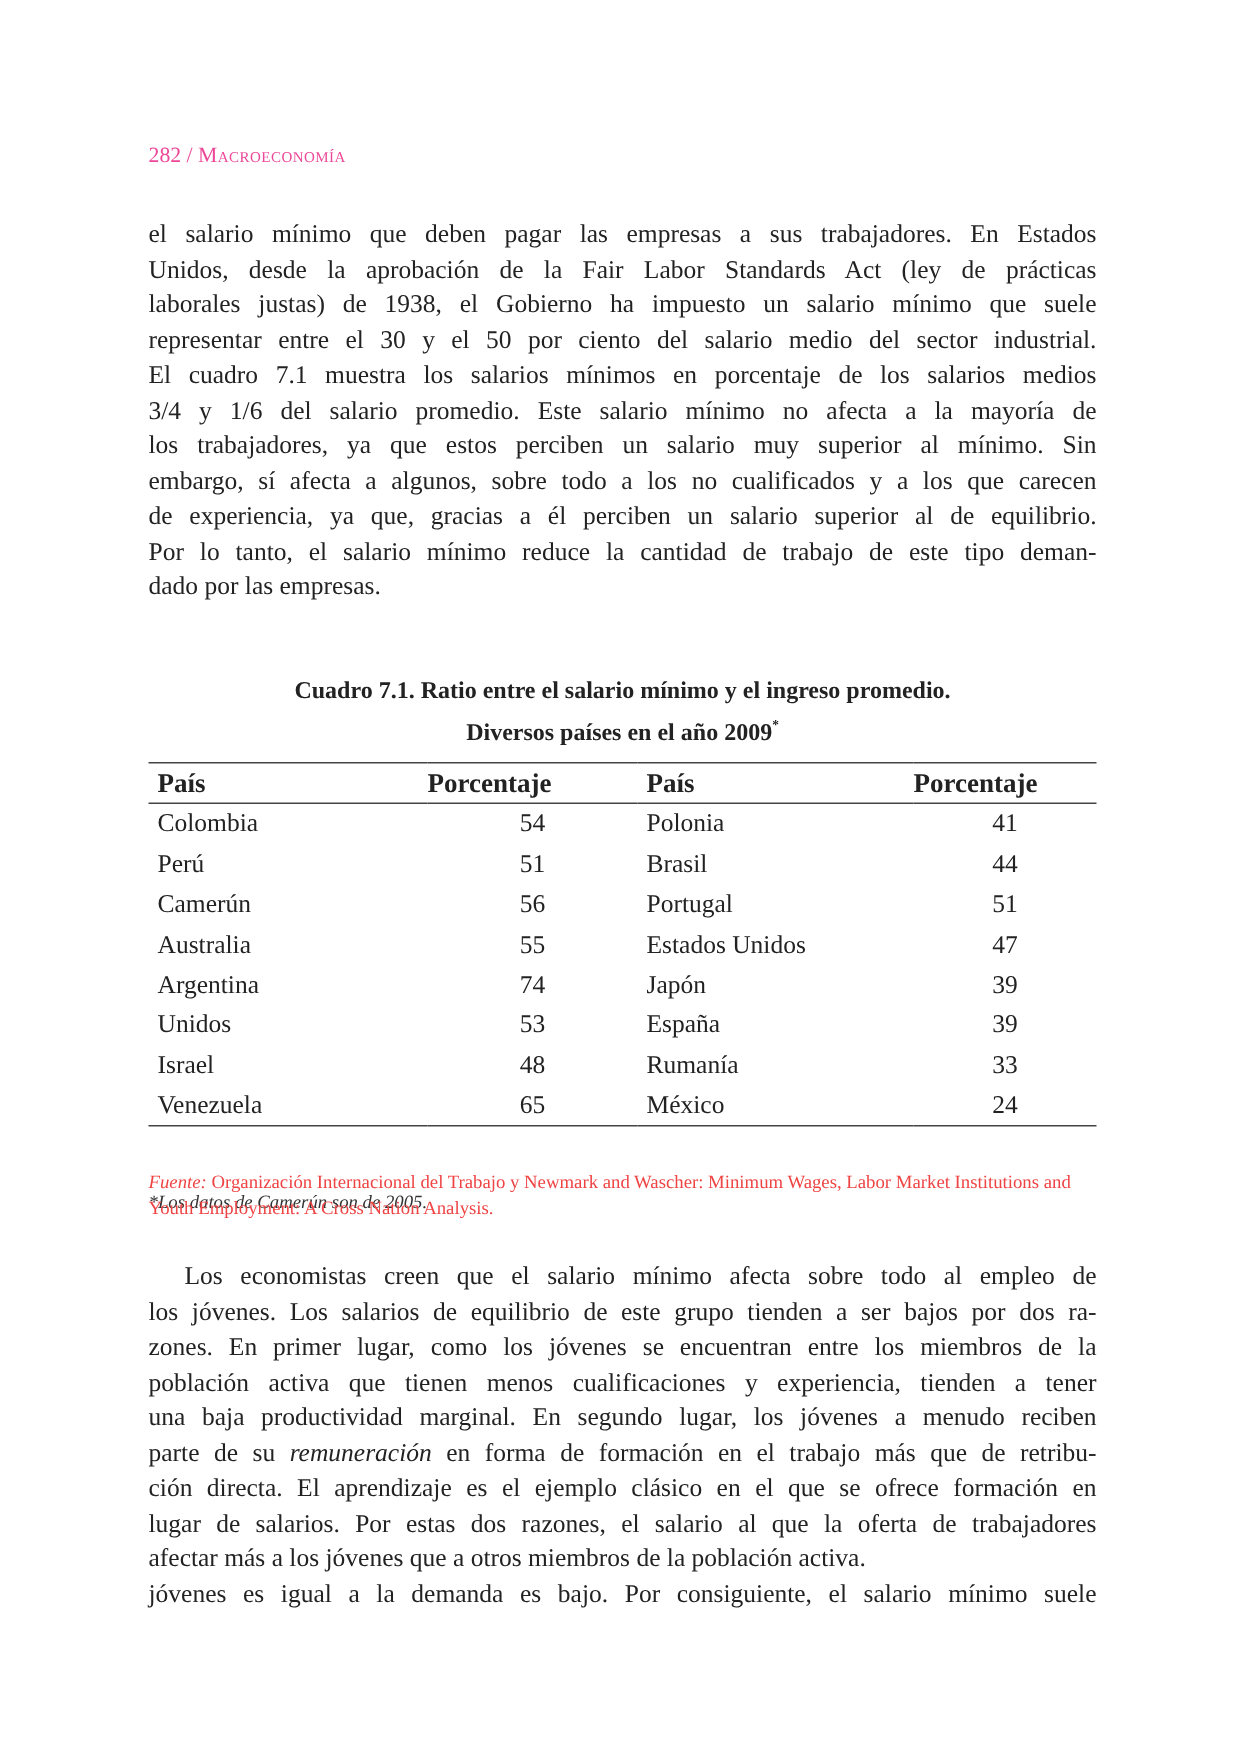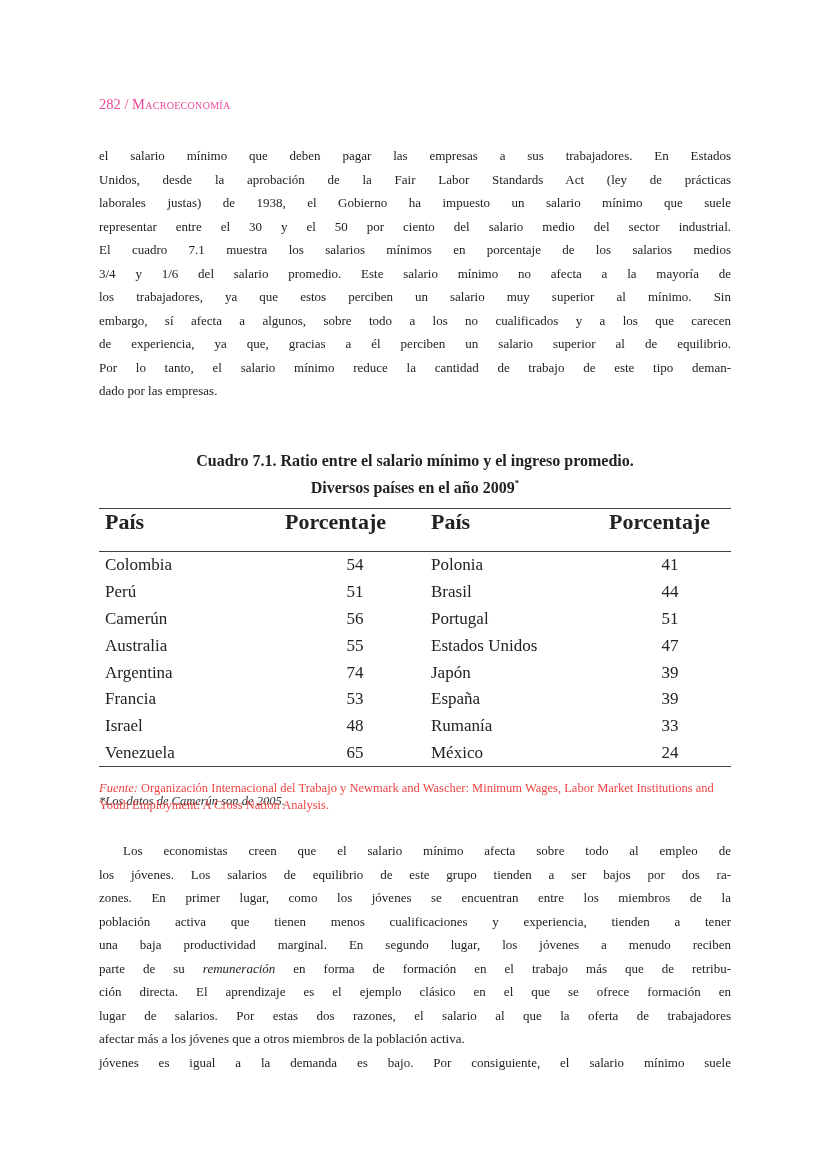--- a/index.html
+++ b/index.html
@@ -10,43 +10,43 @@
       font-family: "Liberation Serif", "DejaVu Serif", serif;
       position: relative;
       overflow: hidden;
     }
     .page { position: absolute; left: 99px; top: 0; width: 632px; }
     .running-head {
       position: absolute; top: 96px; left: 0;
       font-size: 14.5px; color: #ec4899;
     }
     .running-head .sc { font-variant: small-caps; letter-spacing: 0.3px; }
-    .para { position: absolute; left: 0; width: 632px; font-size: 13px; }
+    .para { position: absolute; left: 0; width: 632px; font-size: 17px; }
     .line {
       height: 23.5px; line-height: 23.5px;
       text-align: justify; text-align-last: justify;
       white-space: nowrap; overflow: visible;
     }
     .line.last { text-align-last: left; }
     .line.indent { padding-left: 24px; }
     .p1 { top: 144px; }
     .p2 { top: 839px; }
     .caption {
       position: absolute; top: 449px; left: 0; width: 632px;
       text-align: center; font-weight: bold; font-size: 16px; line-height: 23px;
     }
     .caption sup { font-size: 9px; vertical-align: 7px; }
     table.t {
       position: absolute; top: 508px; left: 0; width: 632px;
       border-collapse: collapse; font-size: 17px;
     }
     table.t thead th {
-      font-weight: bold; text-align: left; font-size: 22px;
+      font-weight: bold; text-align: left; font-size: 18px;
       border-top: 1.5px solid #444; border-bottom: 1.5px solid #444;
-      height: 26px; padding: 0 0 16px 6px;
+      height: 26px; padding: 0 0 0 6px;
     }
     table.t tbody td { height: 26.8px; padding: 0 0 0 6px; }
     table.t tbody tr:last-child td { border-bottom: 1.5px solid #444; }
     .c1 { width: 180px; }
     .c2 { width: 140px; }
     .c3 { width: 178px; }
     .num { text-align: center; padding-left: 0 !important; }
     th.num { text-align: center; }
     .note { position: absolute; top: 759px; left: 0; font-style: italic; font-size: 12.5px; color: #333; margin-top: 35px; }
     .source { position: absolute; top: 780px; left: 0; width: 632px; font-size: 12.5px; line-height: 17px; color: #ef4444; }
@@ -115,21 +115,21 @@
         <td>Estados Unidos</td>
         <td class="num">47</td>
       </tr>
       <tr>
         <td>Argentina</td>
         <td class="num">74</td>
         <td>Japón</td>
         <td class="num">39</td>
       </tr>
       <tr>
-        <td>Francia</td>
+        <td>Unidos</td>
         <td class="num">53</td>
         <td>España</td>
         <td class="num">39</td>
       </tr>
       <tr>
         <td>Israel</td>
         <td class="num">48</td>
         <td>Rumanía</td>
         <td class="num">33</td>
       </tr>

